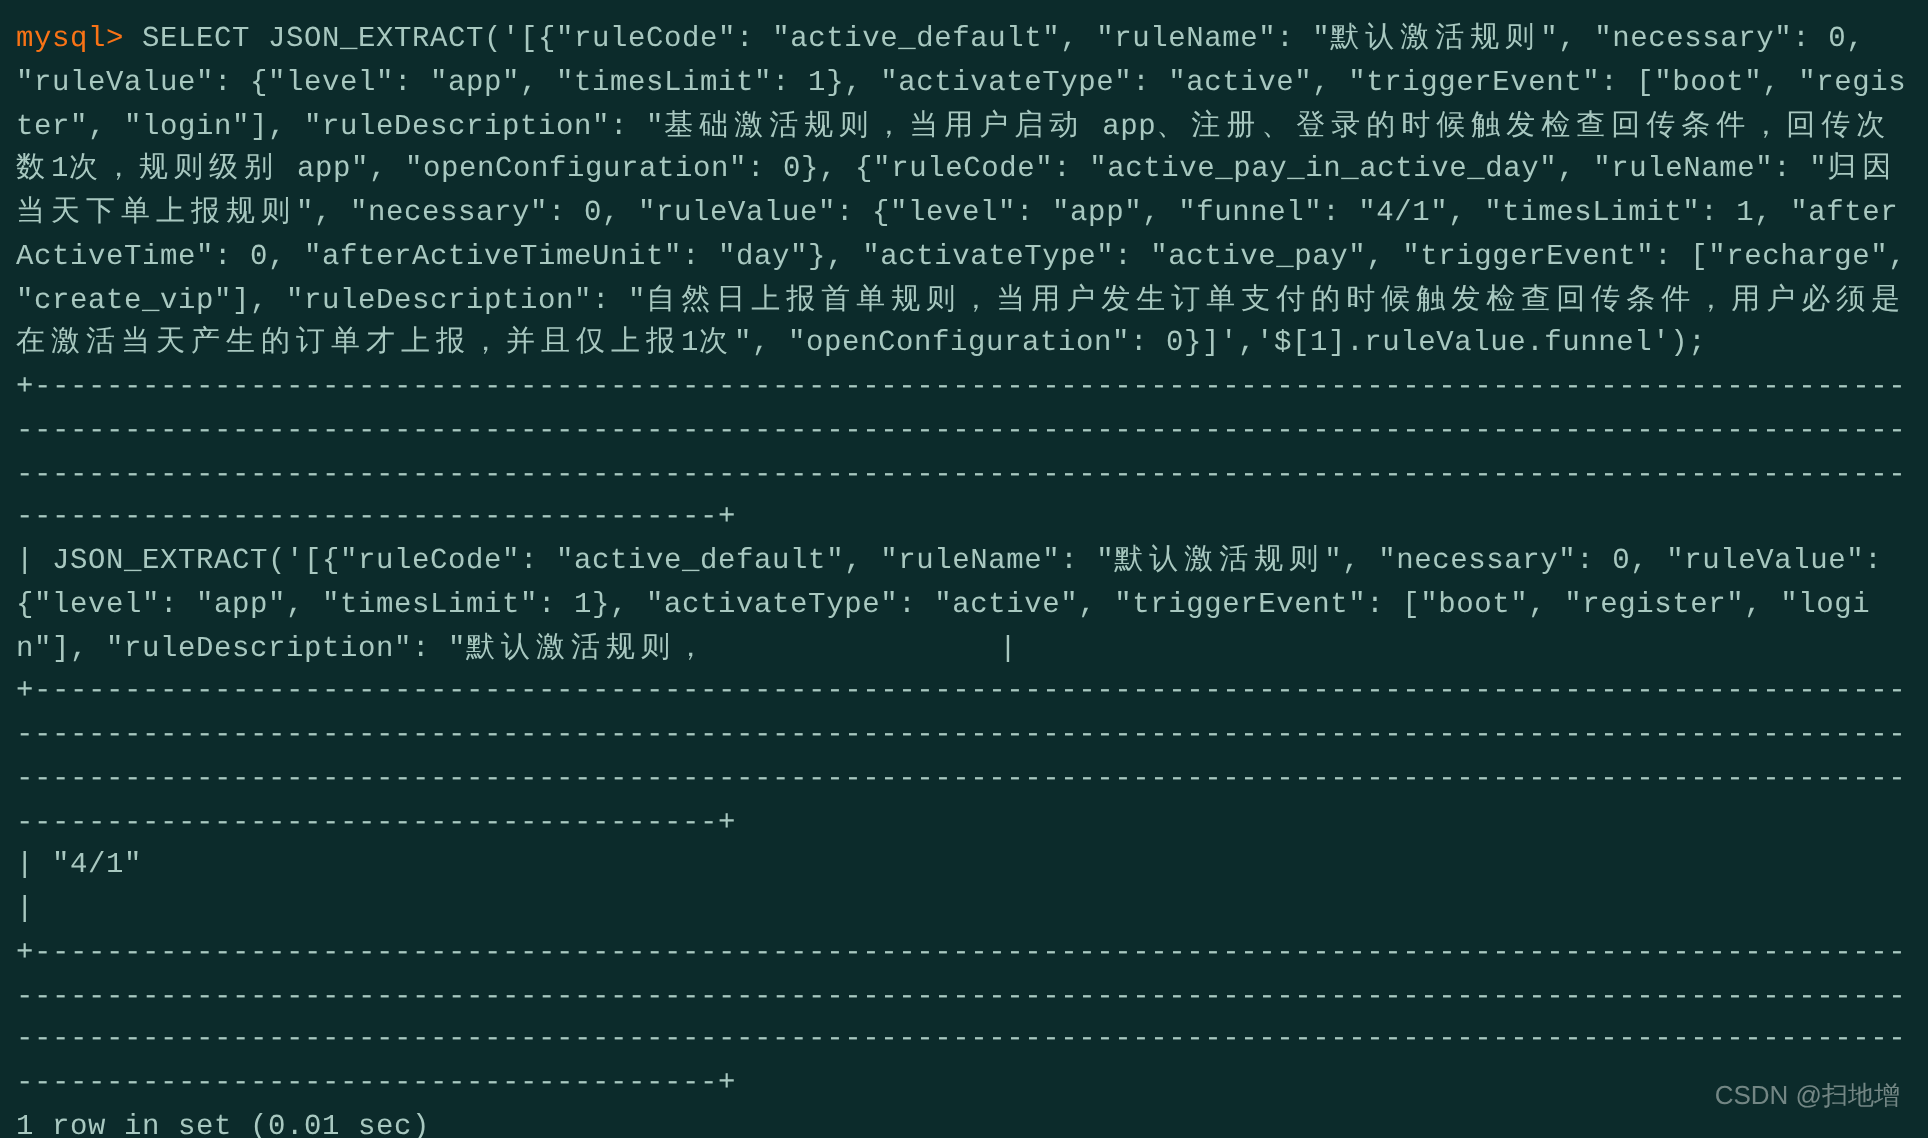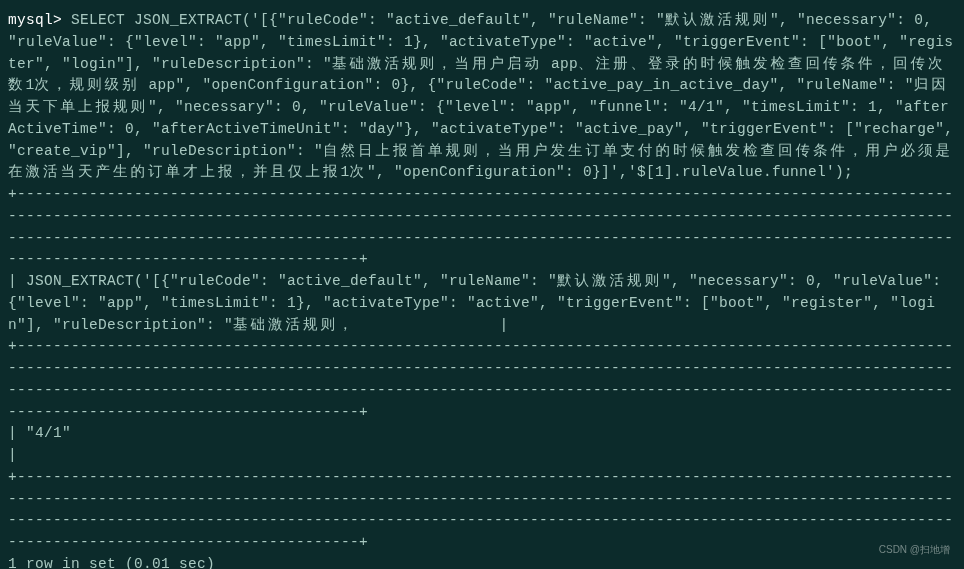--- a/index.html
+++ b/index.html
@@ -19,40 +19,40 @@
       overflow: hidden;
       position: relative;
       letter-spacing: 0.3px;
     }
     .terminal-content {
       white-space: pre-wrap;
       word-wrap: break-word;
       word-break: break-all;
     }
     .prompt {
-      color: #ffffff;
+      color: #f97316;
     }
     .cjk {
       letter-spacing: 3px;
       text-align: right;
     }
     .watermark {
       position: absolute;
       bottom: 12px;
       right: 14px;
       color: rgba(200, 210, 205, 0.55);
-      font-size: 10px;
+      font-size: 13px;
       font-family: sans-serif;
       letter-spacing: 0;
     }
   </style>
 </head>
 <body>
 
 <div class="terminal-content"><span class="prompt">mysql&gt; </span><span>SELECT JSON_EXTRACT('[{"ruleCode": "active_default", "ruleName": "</span><span class="cjk">默认激活规则</span><span>", "necessary": 0, "ruleValue": {"level": "app", "timesLimit": 1}, "activateType": "active", "triggerEvent": ["boot", "register", "login"], "ruleDescription": "</span><span class="cjk">基础激活规则，当用户启动</span><span> app</span><span class="cjk">、注册、登录的时候触发检查回传条件，回传次数</span><span>1</span><span class="cjk">次，规则级别</span><span> app", "openConfiguration": 0}, {"ruleCode": "active_pay_in_active_day", "ruleName": "</span><span class="cjk">归因当天下单上报规则</span><span>", "necessary": 0, "ruleValue": {"level": "app", "funnel": "4/1", "timesLimit": 1, "afterActiveTime": 0, "afterActiveTimeUnit": "day"}, "activateType": "active_pay", "triggerEvent": ["recharge", "create_vip"], "ruleDescription": "</span><span class="cjk">自然日上报首单规则，当用户发生订单支付的时候触发检查回传条件，用户必须是在激活当天产生的订单才上报，并且仅上报</span><span>1</span><span class="cjk">次</span><span>", "openConfiguration": 0}]','$[1].ruleValue.funnel');</span>
 <span>+-----------------------------------------------------------------------------------------------------------------------------------------------------------------------------------------------------------------------------------------------------------------------------------------------------------------------------------------------------------------+</span>
-<span>| JSON_EXTRACT('[{"ruleCode": "active_default", "ruleName": "</span><span class="cjk">默认激活规则</span><span>", "necessary": 0, "ruleValue": {"level": "app", "timesLimit": 1}, "activateType": "active", "triggerEvent": ["boot", "register", "login"], "ruleDescription": "</span><span class="cjk">基础激活规则，</span><span>                |</span>
+<span>| JSON_EXTRACT('[{"ruleCode": "active_default", "ruleName": "</span><span class="cjk">默认激活规则</span><span>", "necessary": 0, "ruleValue": {"level": "app", "timesLimit": 1}, "activateType": "active", "triggerEvent": ["boot", "register", "login"], "ruleDescription": "</span><span class="cjk">默认激活规则，</span><span>                |</span>
 <span>+-----------------------------------------------------------------------------------------------------------------------------------------------------------------------------------------------------------------------------------------------------------------------------------------------------------------------------------------------------------------+</span>
 <span>| "4/1"                                                                                                                                                                                                                                                                                                                                                       |</span>
 <span>+-----------------------------------------------------------------------------------------------------------------------------------------------------------------------------------------------------------------------------------------------------------------------------------------------------------------------------------------------------------------+</span>
 <span>1 row in set (0.01 sec)</span></div>
 
 <div class="watermark">CSDN @扫地增</div>
 
 </body></html>

